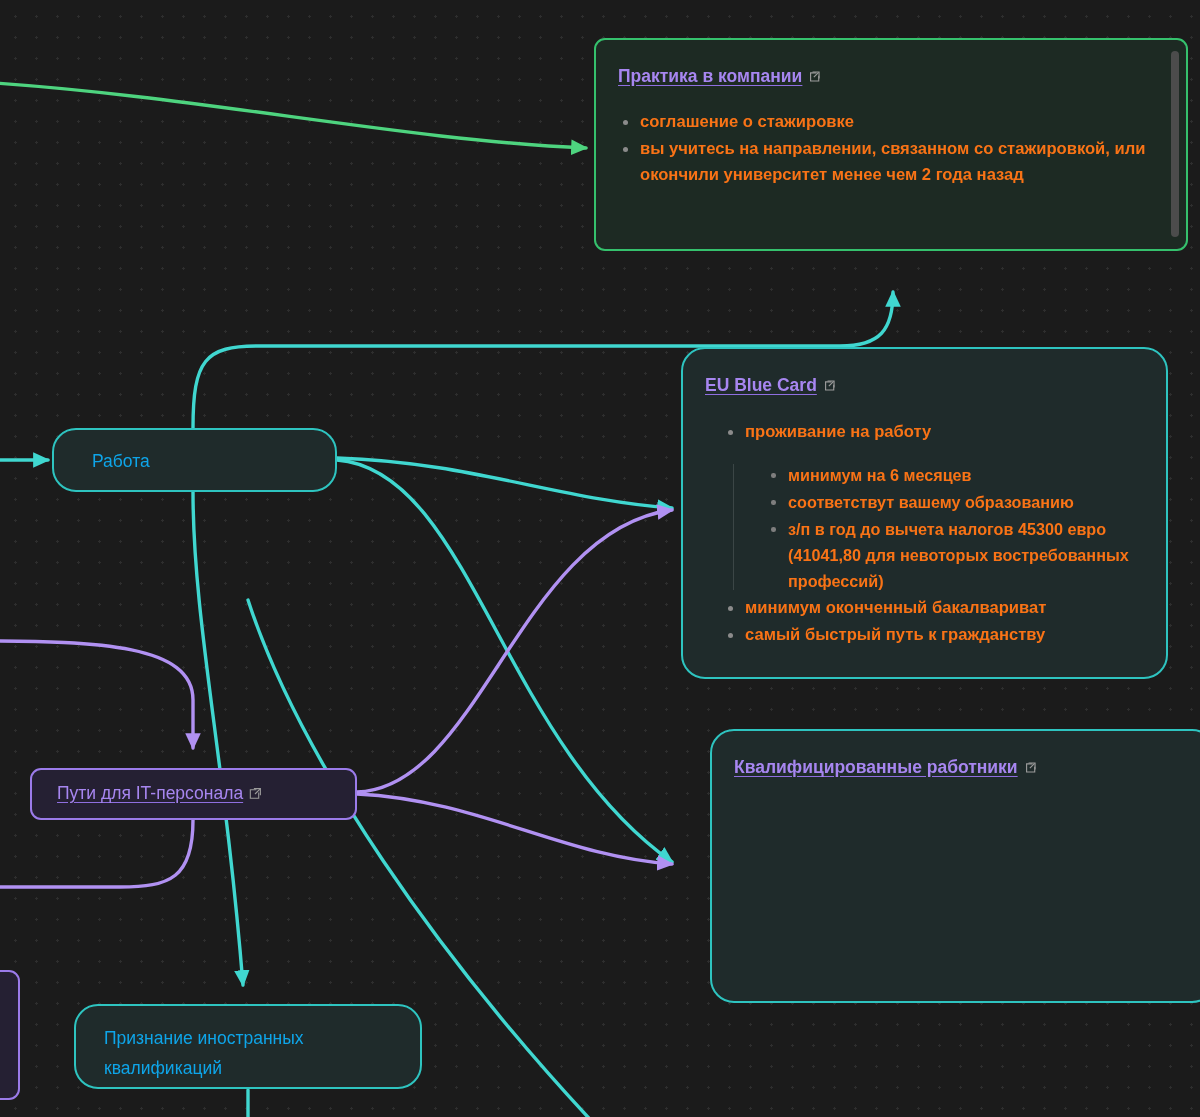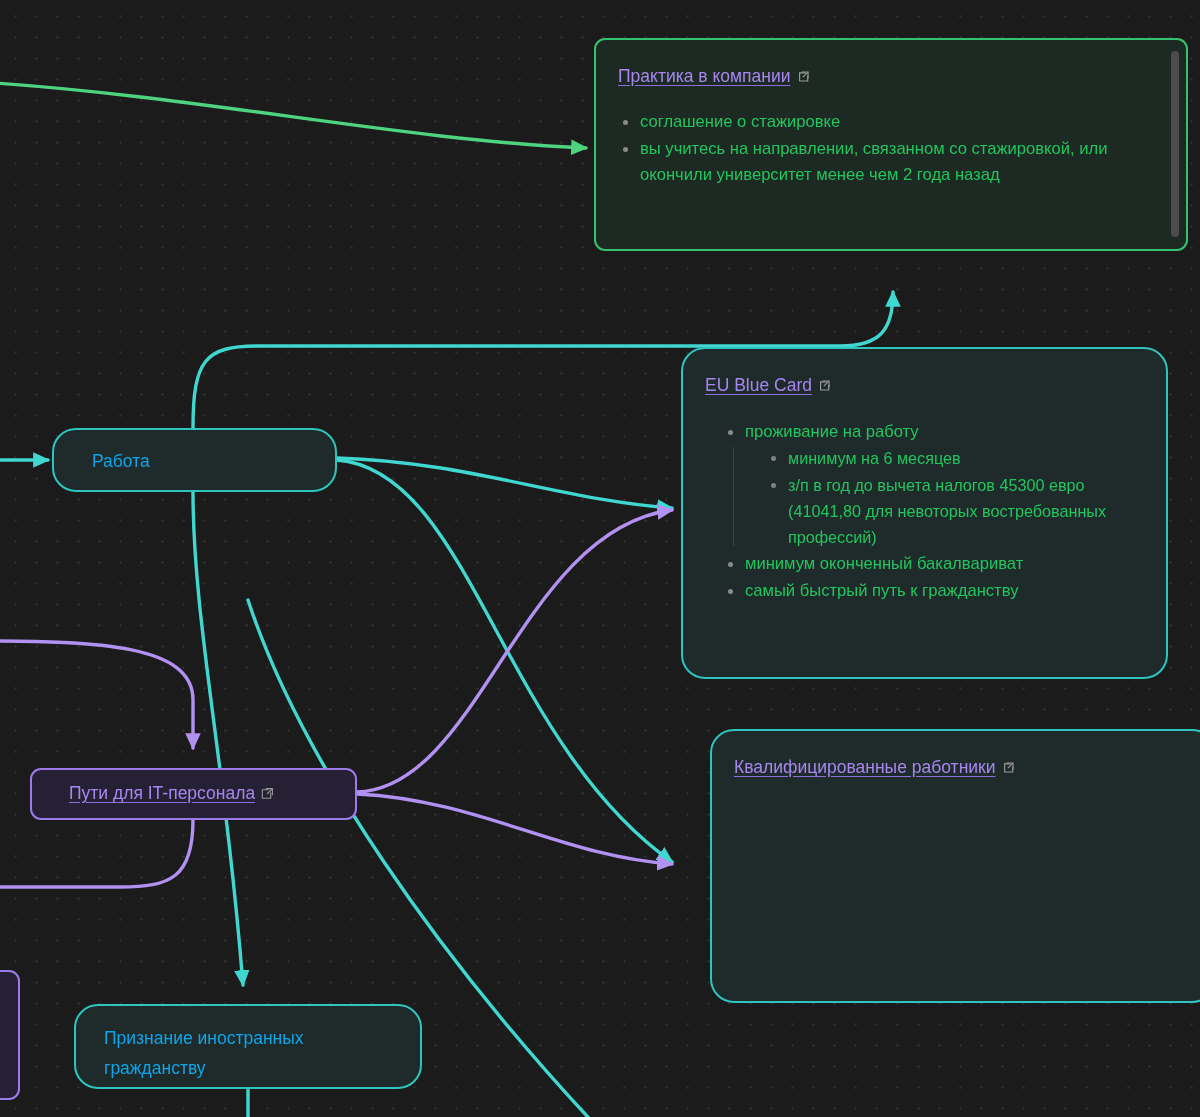--- a/index.html
+++ b/index.html
@@ -35,21 +35,21 @@
   .simple-label {
     position: absolute;
     left: 38px;
     font-size: 17.5px;
     line-height: 27px;
     color: #0ea5e9;
     white-space: pre-line;
   }
 
   
-  .card { overflow: hidden; }
+  .card { overflow: hidden; font-weight: bold; }
   .card-title {
     position: absolute;
     left: 22px;
     font-size: 17.5px;
     color: #a786f0;
     text-decoration: underline;
     text-decoration-color: #8f6fe0;
     text-underline-offset: 3px;
     white-space: nowrap;
     cursor: pointer;
@@ -67,33 +67,33 @@
   ul.bl {
     list-style: none;
     margin: 0;
     padding: 0;
   }
   ul.bl > li {
     position: relative;
     padding-left: 22px;
     font-size: 16.6px;
     line-height: 26px;
-    color: #22c55e;
+    color: #f97316;
     margin: 0 0 1px 0;
   }
   ul.bl > li::before {
     content: "";
     position: absolute;
     left: 5px; top: 11px;
     width: 5px; height: 5px;
     border-radius: 50%;
     background: #8b8b8b;
   }
   ul.bl ul.bl {
-    margin-top: 0;
+    margin-top: 17px;
     padding-left: 21px;
     position: relative;
   }
   ul.bl ul.bl::before {
     content: "";
     position: absolute;
     left: -12px; top: 2px; bottom: 4px;
     width: 1px;
     background: #3b4646;
   }
@@ -161,32 +161,32 @@
       <path stroke="#40d7d0" d="M 248 600 C 300 760 440 960 600 1130"></path>
 
     </g>
   </svg>
 
   <div class="node teal" style="left:52px; top:428px; width:285px; height:64px;">
     <div class="simple-label" style="top:18px; left:38px;">Работа</div>
   </div>
 
   <div class="node purple" style="left:30px; top:768px; width:327px; height:52px;">
-    <a class="card-title" style="left:37px; top:13px; font-size:17.5px;text-align:right;">
+    <a class="card-title" style="left:25px; top:13px; font-size:17.5px;text-align:right;">
       <span>Пути для IT-персонала</span><span class="ext-icon"><svg viewBox="0 0 16 16" width="13" height="13">
             <path d="M6 2 H14 V10" fill="none" stroke="#9b9b9b" stroke-width="1.4"></path>
             <path d="M13.4 2.6 L7.4 8.6" fill="none" stroke="#9b9b9b" stroke-width="1.4"></path>
             <path d="M11 3 H3 V14 H14 V6.5" fill="none" stroke="#9b9b9b" stroke-width="1.4" transform="translate(-1.2,0.6) scale(0.94)"></path>
           </svg></span>
     </a>
   </div>
 
   <div class="node teal" style="left:74px; top:1004px; width:348px; height:85px;">
     <div class="simple-label" style="top:17px; left:28px; line-height:30px;">Признание иностранных
-гражданству</div>
+квалификаций</div>
   </div>
 
   <div class="node purple" style="left:-42px; top:970px; width:62px; height:130px;"></div>
 
   <div class="node green card" style="left:594px; top:38px; width:594px; height:213px;">
     <a class="card-title" style="top:26px;">
       <span>Практика в компании</span><span class="ext-icon"><svg viewBox="0 0 16 16" width="13" height="13">
             <path d="M5.6 2.4 H13.6 V10.4" fill="none" stroke="#9b9b9b" stroke-width="1.4"></path>
             <path d="M13.0 3.0 L7.2 8.8" fill="none" stroke="#9b9b9b" stroke-width="1.4"></path>
             <path d="M10.4 3.6 H3.2 V13.6 H13.2 V7.2" fill="none" stroke="#9b9b9b" stroke-width="1.4"></path>
@@ -208,20 +208,21 @@
             <path d="M13.0 3.0 L7.2 8.8" fill="none" stroke="#9b9b9b" stroke-width="1.4"></path>
             <path d="M10.4 3.6 H3.2 V13.6 H13.2 V7.2" fill="none" stroke="#9b9b9b" stroke-width="1.4"></path>
           </svg></span>
     </a>
     <div class="card-body" style="left:40px; top:70px; width:420px;">
       <ul class="bl">
         <li>
           <span>проживание на работу</span>
           <ul class="bl">
             <li>минимум на 6 месяцев</li>
+            <li>соответствут вашему образованию</li>
             <li>з/п в год до вычета налогов 45300 евро (41041,80 для невоторых востребованных профессий)</li>
           </ul>
         </li>
         <li>минимум оконченный бакалвариват</li>
         <li>самый быстрый путь к гражданству</li>
       </ul>
     </div>
   </div>
 
   <div class="node teal card" style="left:710px; top:729px; width:506px; height:274px;">

